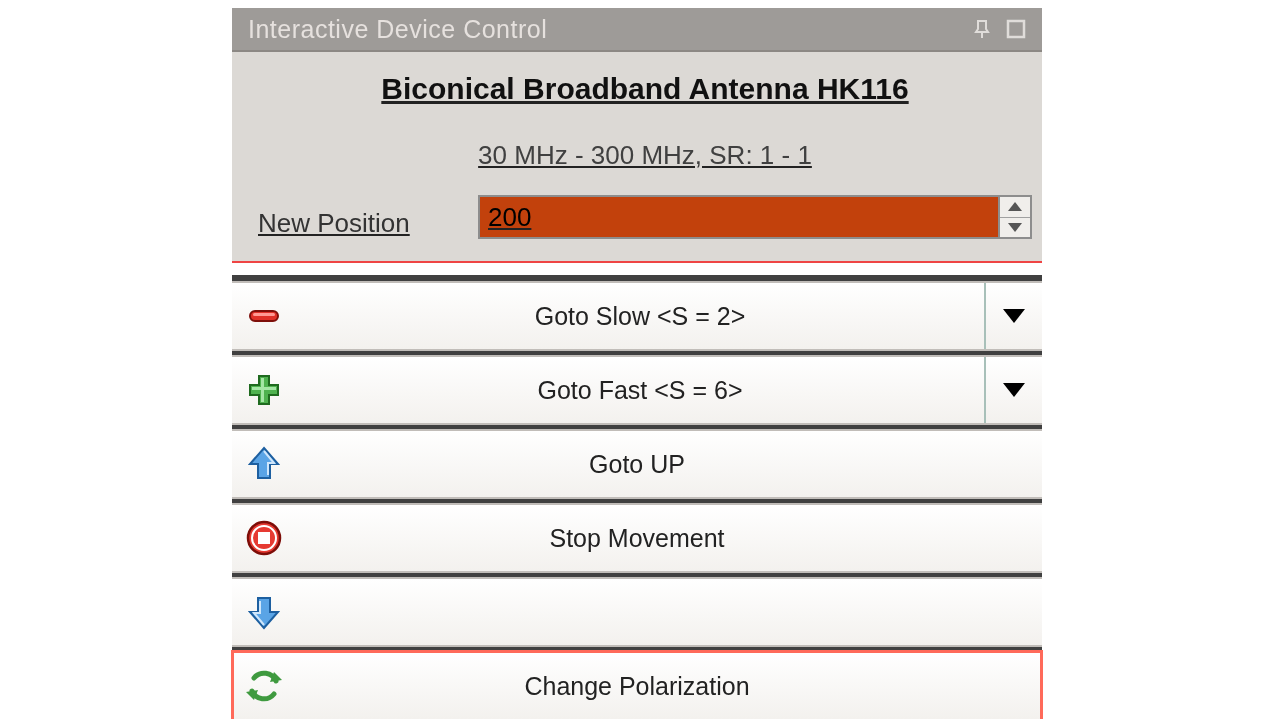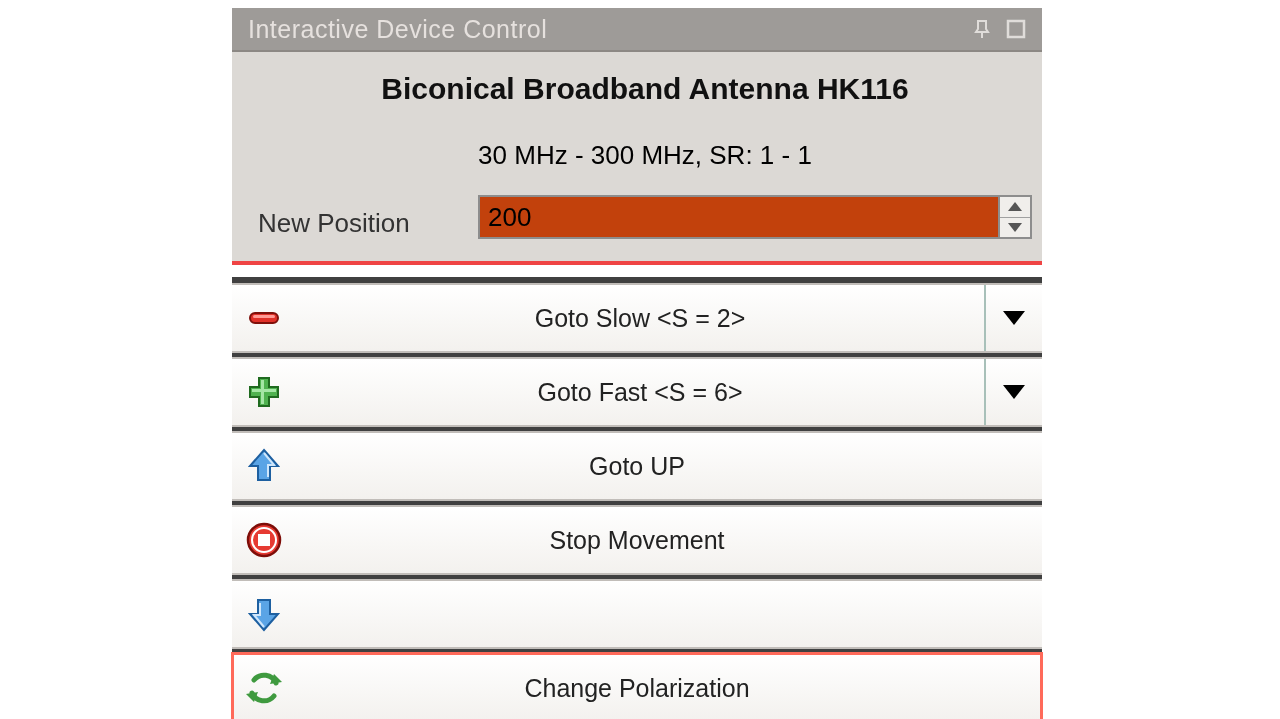--- a/index.html
+++ b/index.html
@@ -38,33 +38,34 @@
   .titlebar .win-icons {
     display: flex;
     gap: 14px;
     align-items: center;
   }
   .titlebar .win-icons svg { display:block; }
 
   .header-area {
     background: #dcd9d5;
     padding: 20px 4px 12px 20px;
-    border-bottom: 4px solid #ef4444;
+    border-bottom: 2px solid #ef4444;
+    text-decoration: underline;
   }
   .device-title {
     font-weight: 700;
     font-size: 30px;
     text-align: center;
     color: #111;
   }
   .device-sub {
     margin-top: 34px;
     font-size: 26px;
     text-align: center;
-    color: #000000;
+    color: #404040;
   }
 
   .pos-row {
     display: flex;
     align-items: flex-end;
     margin-top: 24px;
     padding: 0 6px 10px 6px;
   }
   .pos-label {
     font-size: 26px;

